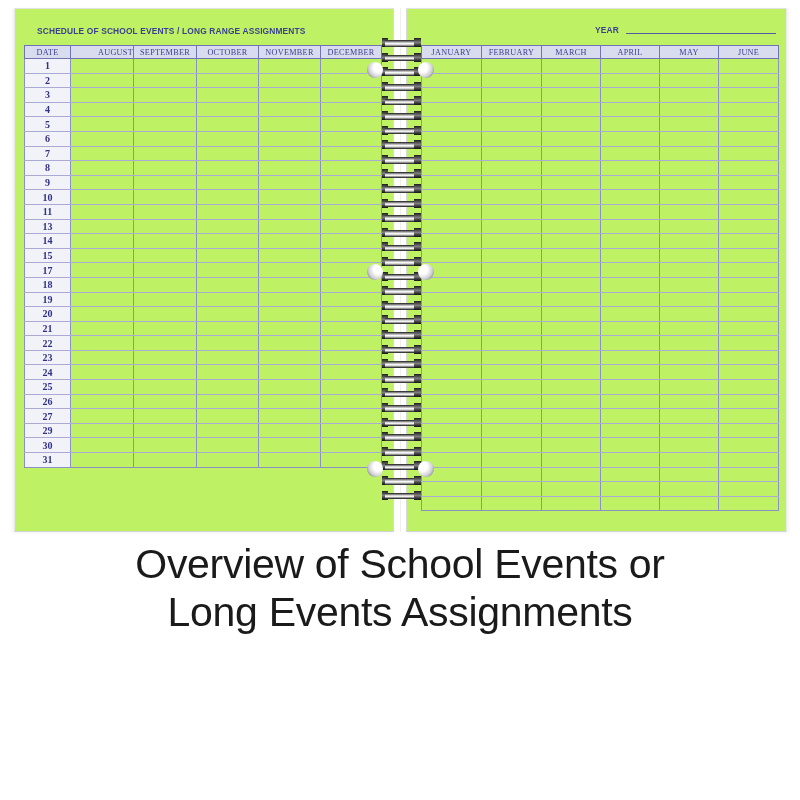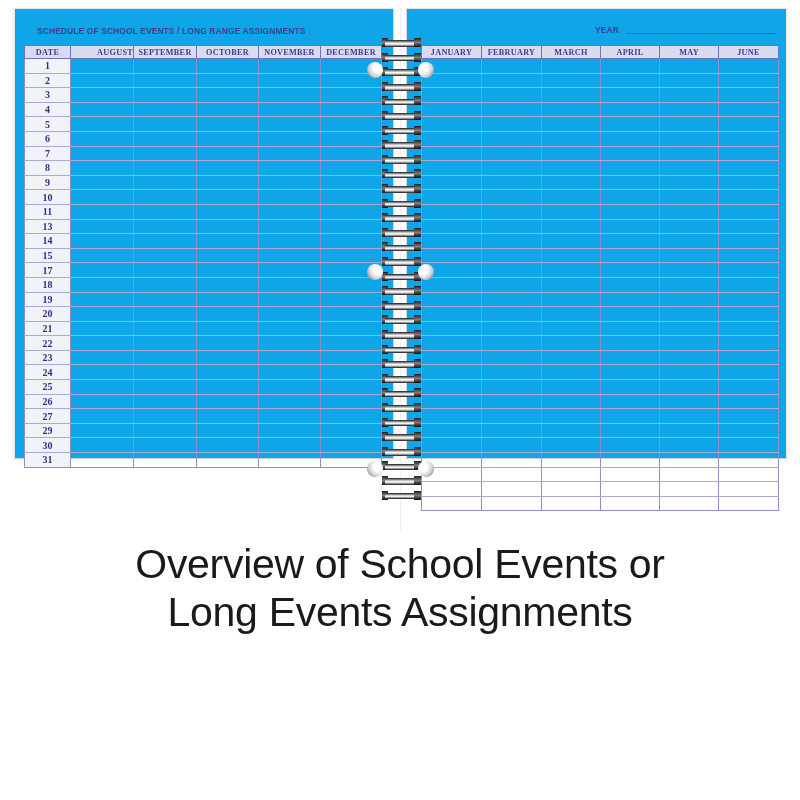--- a/index.html
+++ b/index.html
@@ -21,22 +21,22 @@
     position: absolute;
     left: 0;
     top: 0;
     width: 800px;
     height: 540px;
   }
 
   .page {
     position: absolute;
     top: 8px;
-    height: 451px;
-    background: #0ea5e9;
+    height: 524px;
+    background: #bef264;
     box-sizing: border-box;
   }
   .page.left {
     left: 14px;
     width: 380px;
     border-right: 1px solid #d9d9d9;
     border-top: 1px solid #e2e2e2;
     border-bottom: 1px solid #d2d2d2;
     border-left: 1px solid #e8e8e8;
     box-shadow: -2px 1px 3px rgba(0,0,0,0.05);
@@ -97,21 +97,21 @@
   table.grid td {
     border: 1px solid #8d90c4;
     padding: 0;
     height: 14.6px;
     box-sizing: border-box;
   }
   table.grid th {
     background: #d9dbef;
     color: #3c3f8f;
     font-family: "Liberation Serif", serif;
-    font-weight: bold;
+    font-weight: normal;
     font-size: 8.2px;
     letter-spacing: 0.3px;
     height: 13px;
     border-color: #7174b4;
     text-align: center;
   }
   table.grid td {
     border-color: #a9abd4;
     border-left-color: #8d90c4;
     border-right-color: #8d90c4;

